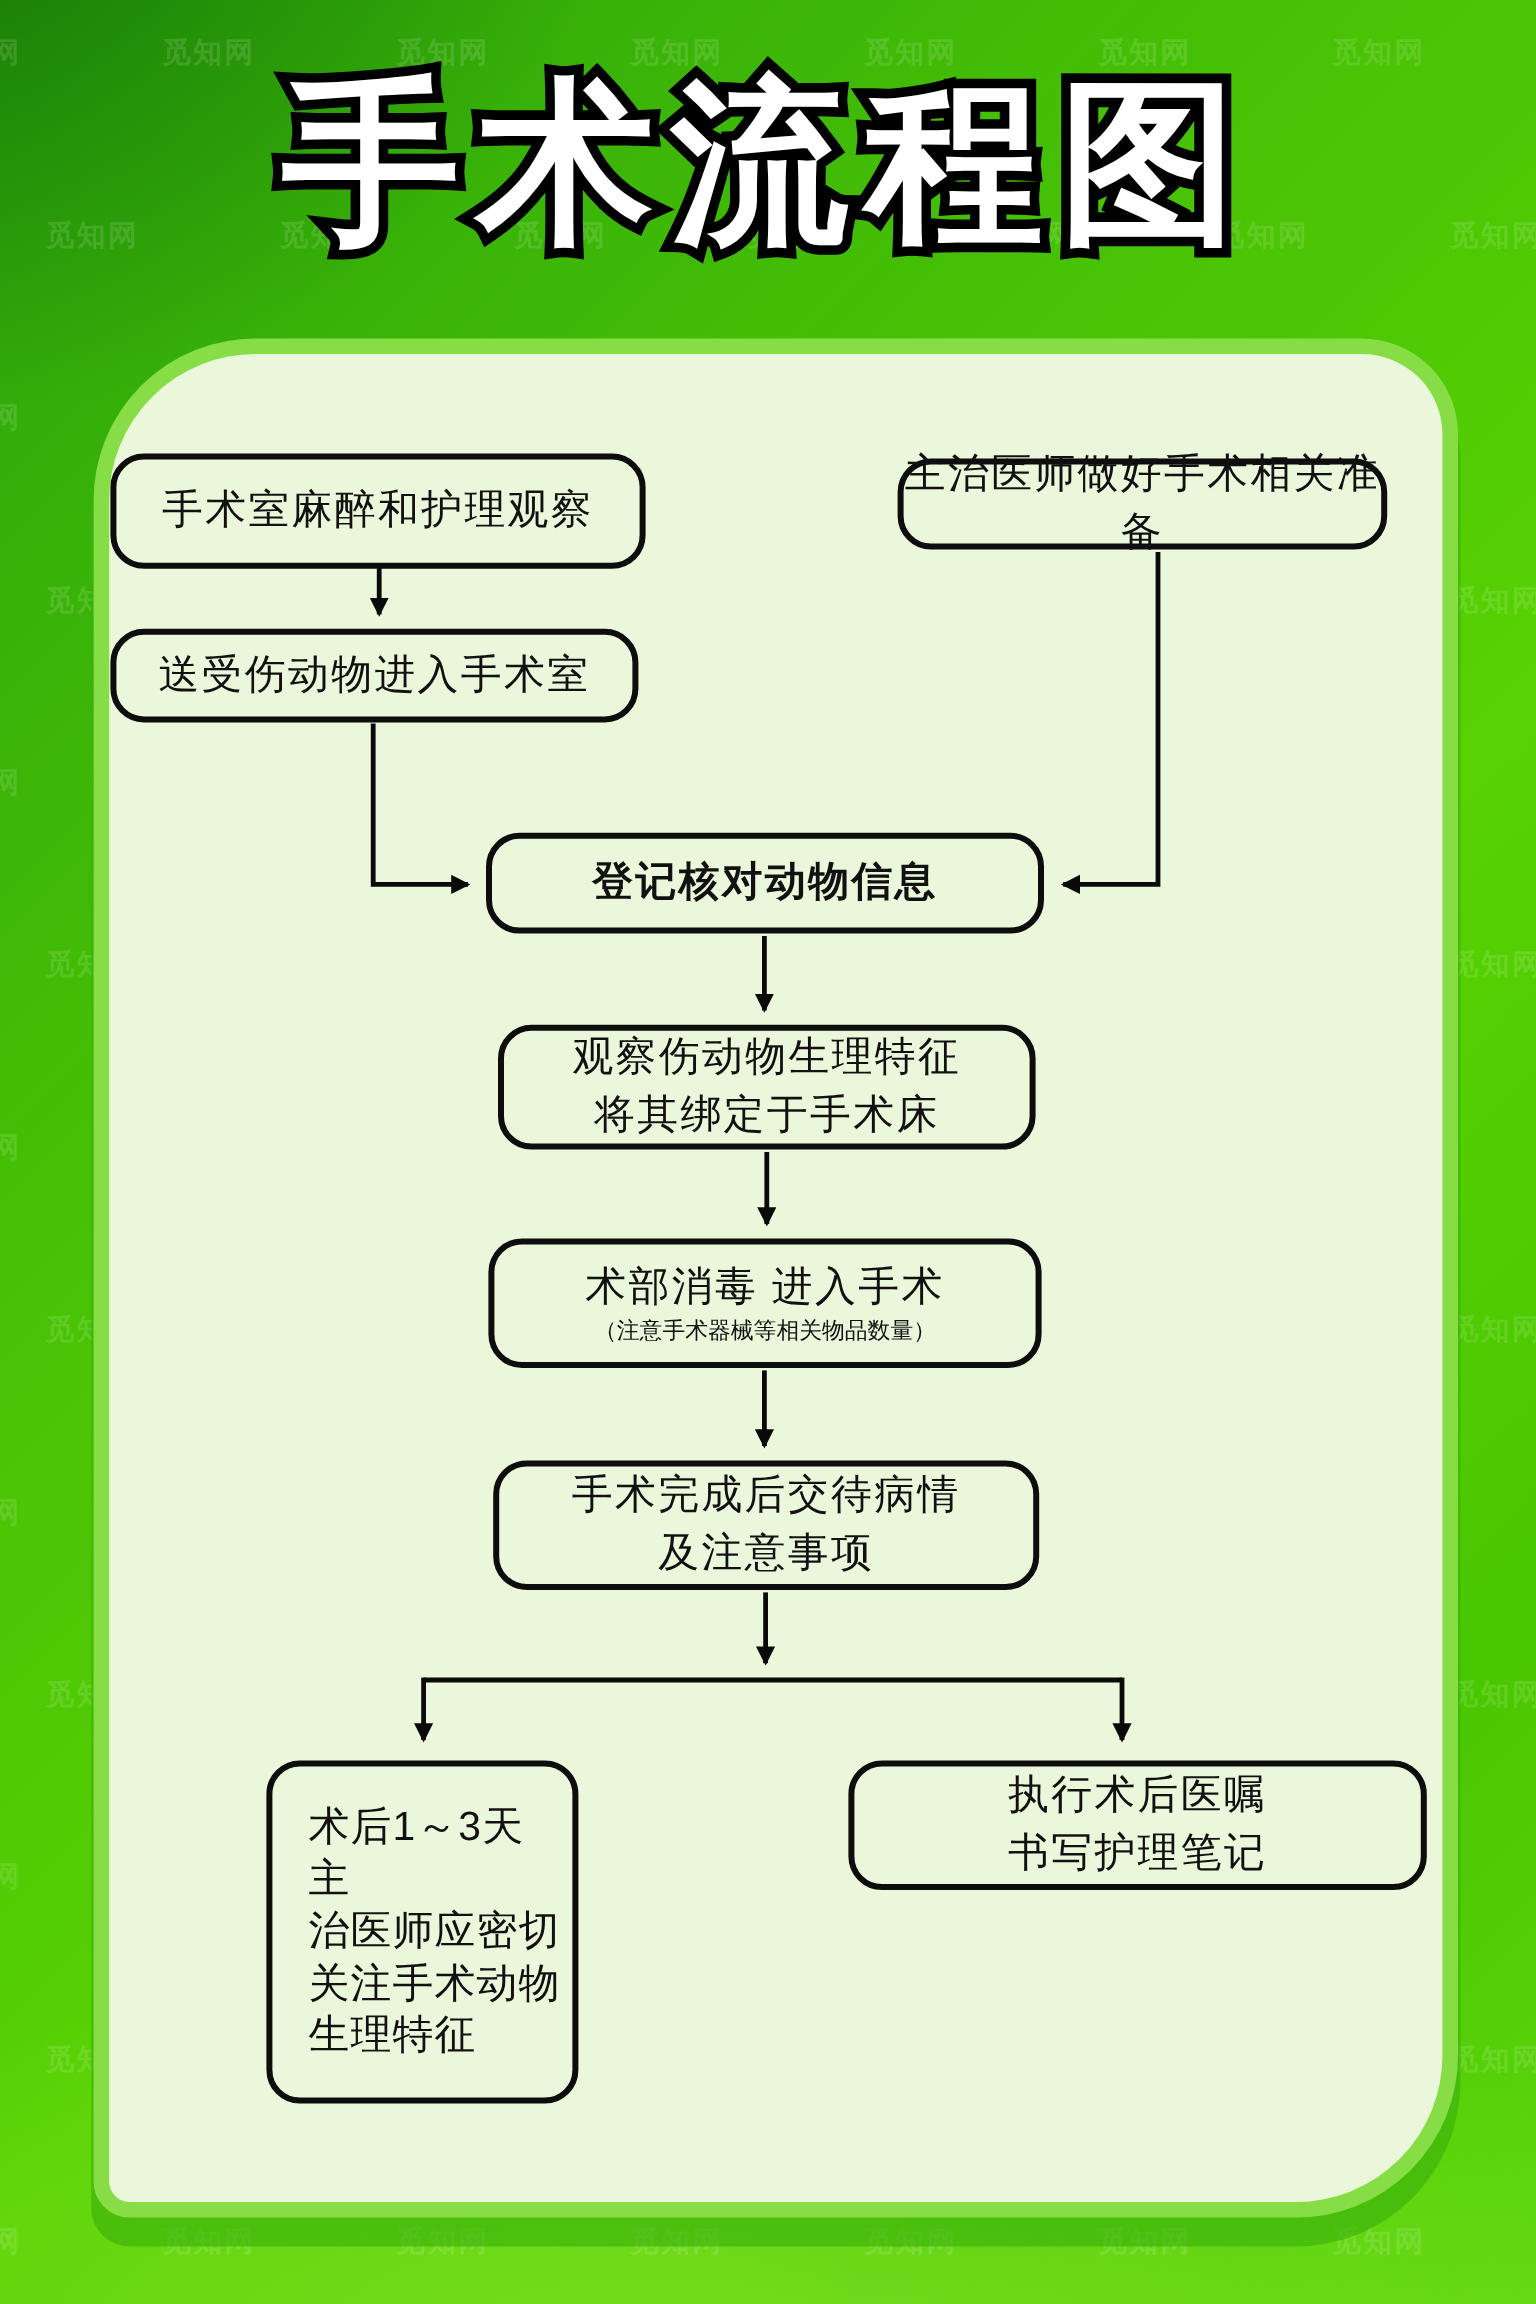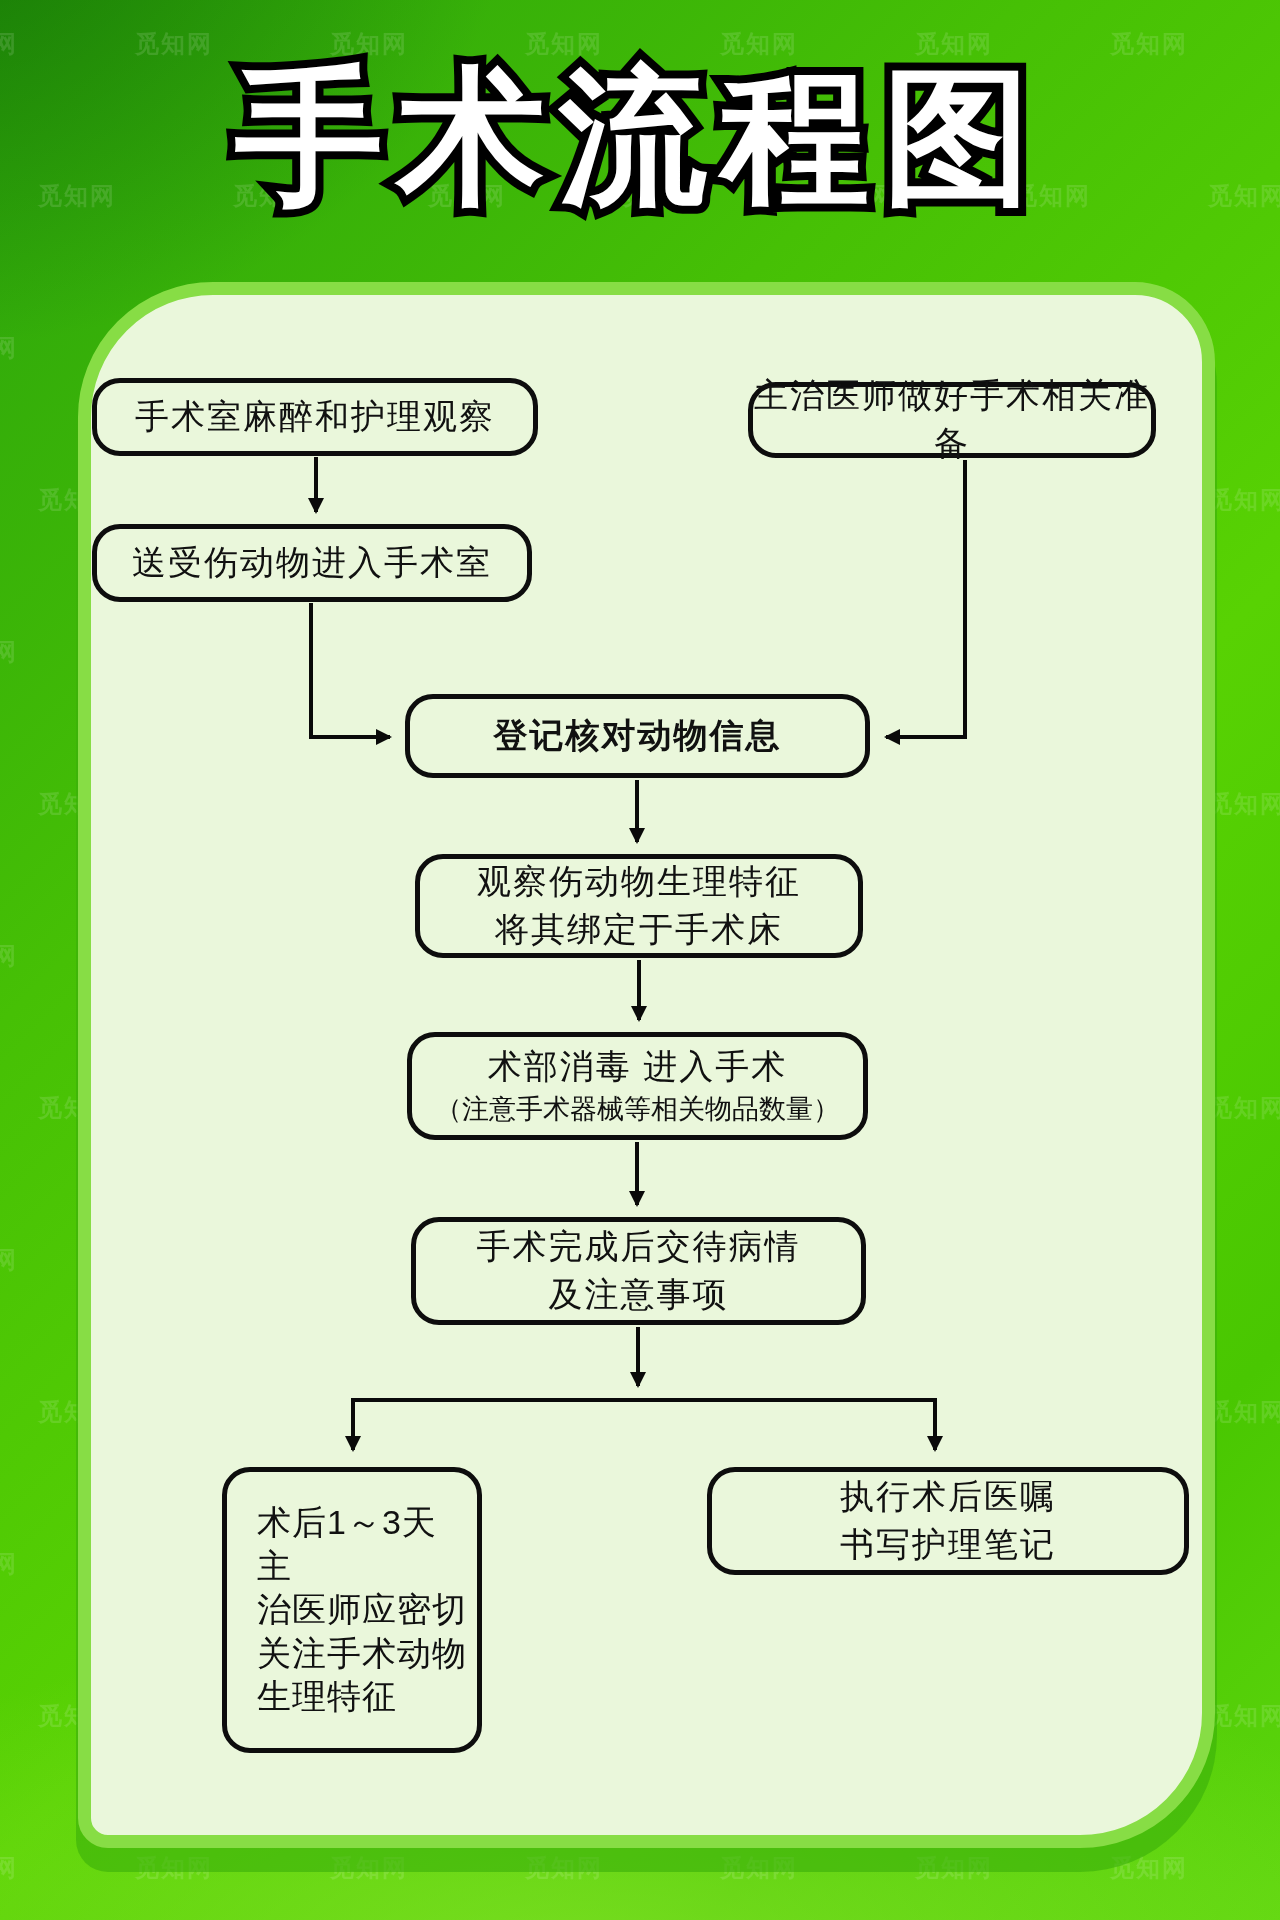--- a/index.html
+++ b/index.html
@@ -46,21 +46,21 @@
     background:var(--panel-bg,#eaf7db);
     border:5px solid var(--node-border,#0d0d0d);
     border-radius:28px;
     display:flex;flex-direction:column;justify-content:center;align-items:center;
     color:var(--node-text,#111);
     font-size:34px;letter-spacing:2px;line-height:1.4;font-weight:500;
     text-align:center;
   }
   .node .line{display:block;}
   .node-left-align{align-items:flex-start;text-align:left;padding:12px 10px 12px 30px;line-height:1.28;letter-spacing:1px;}
-  [data-name="node-disinfect"] .line:nth-child(2){font-size:27px;letter-spacing:0;}
+  [data-name="node-disinfect"] .line:nth-child(2){font-size:19px;letter-spacing:0;}
   
   svg.arrows{position:absolute;left:0;top:0;z-index:3;}
   svg.arrows path{stroke:#0a0a0a;stroke-width:4;fill:none;}
   svg.arrows .head{fill:#0a0a0a;stroke:none;}
 </style>
 </head>
 <body data-name="poster-canvas">
 
 <div id="watermark-layer" data-name="watermark-layer">
     <span data-name="watermark-text" style="left: -60px; top: 28px;">觅知网</span>
@@ -174,21 +174,21 @@
   <path d="M965 460 L965 737 L886 737" marker-end="url(#ah)" data-name="arrow-prepare-register"></path>
   <path d="M637 780 L637 842" marker-end="url(#ah)" data-name="arrow-register-observe"></path>
   <path d="M639 960 L639 1020" marker-end="url(#ah)" data-name="arrow-observe-disinfect"></path>
   <path d="M637 1142 L637 1205" marker-end="url(#ah)" data-name="arrow-disinfect-handover"></path>
   <path d="M638 1327 L638 1386" marker-end="url(#ah)" data-name="arrow-handover-split"></path>
   <path d="M353 1400 L935 1400" data-name="split-line"></path>
   <path d="M353 1398 L353 1450" marker-end="url(#ah)" data-name="arrow-split-postop-watch"></path>
   <path d="M935 1398 L935 1450" marker-end="url(#ah)" data-name="arrow-split-postop-orders"></path>
 </svg>
 
-<div class="node" style="left:92px;top:378px;width:446px;height:78px;" data-name="node-anesthesia">
+<div class="node" style="left:92px;top:378px;width:446px;height:96px;" data-name="node-anesthesia">
     <span class="line">手术室麻醉和护理观察</span>
   </div>
 
 <div class="node" style="left:748px;top:382px;width:408px;height:76px;" data-name="node-surgeon-prepare">
     <span class="line">主治医师做好手术相关准备</span>
   </div>
 
 <div class="node" style="left:92px;top:524px;width:440px;height:78px;" data-name="node-transport">
     <span class="line">送受伤动物进入手术室</span>
   </div>

